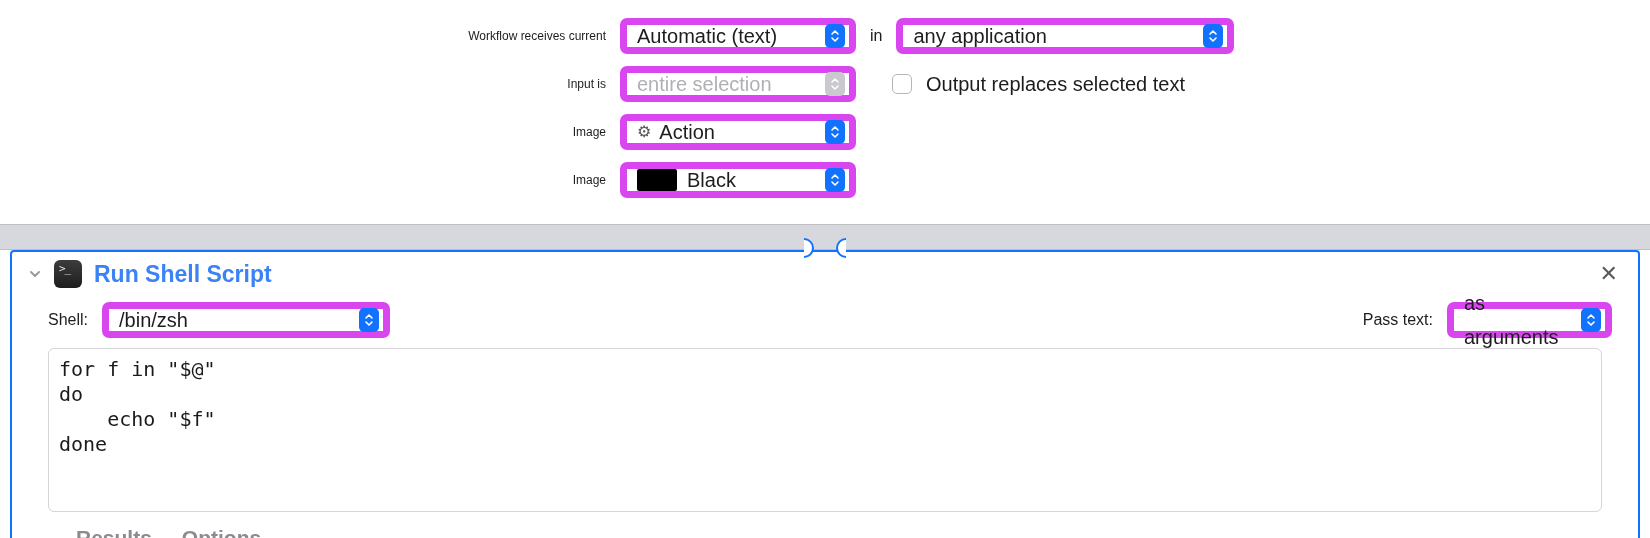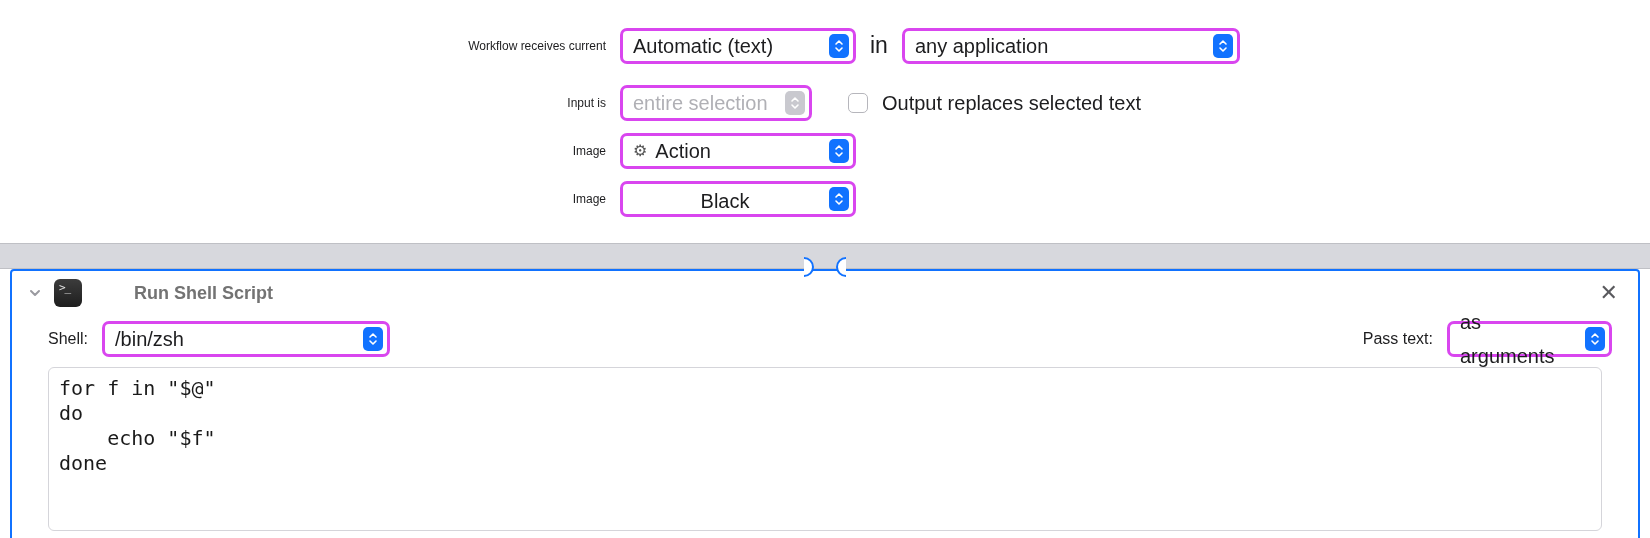--- a/index.html
+++ b/index.html
@@ -28,21 +28,21 @@
     padding-right: 14px;
     font-size: 12px;
   }
 
   
   .select {
     position: relative;
     display: inline-flex;
     align-items: center;
     height: 36px;
-    border: 3px solid #d946ef;
+    border: 7px solid #d946ef;
     border-radius: 7px;
     background: #fff;
     padding: 0 36px 0 10px;
     font-size: 20px;
     line-height: 34px;
     color: #1d1d1f;
     user-select: none;
   }
   .select.disabled { color: #b0b0b5; }
   .select .prefix-icon {
@@ -68,22 +68,22 @@
   .select .stepper svg { display:block; }
 
   .color-swatch {
     width: 40px; height: 22px;
     background: #000;
     margin-right: 10px;
     border-radius: 2px;
   }
 
   .between-in {
-    margin: 14px 14px;
-    font-size: 23px;
+    margin: 8px 14px;
+    font-size: 16px;
   }
 
   .checkbox {
     width: 20px; height: 20px;
     border: 1.5px solid #b6b6bc;
     border-radius: 5px;
     background: #fff;
     margin: 0 14px 0 36px;
     flex: 0 0 auto;
   }
@@ -145,25 +145,24 @@
   .app-icon::before {
     content: ">_";
     position: absolute;
     left: 5px; top: 2px;
     font-size: 11px;
     color: #e6e6e6;
     font-family: Menlo, monospace;
     letter-spacing: -1px;
   }
   .action-title {
-    font-size: 18px;
+    font-size: 23px;
     font-weight: 700;
-    color: #737373;
+    color: #3b82f6;
     flex: 1;
-    margin-left: 40px;
   }
   .close-x {
     font-size: 22px;
     color: #5a5a5e;
     padding: 0 6px;
   }
 
   .action-controls {
     display: flex;
     align-items: center;
@@ -195,23 +194,23 @@
     gap: 30px;
     padding: 14px 0 12px 64px;
     font-size: 21px;
     font-weight: 600;
     color: #8a8a90;
   }
 
   
   .w-receives { width: 236px; }
   .w-app      { width: 338px; }
-  .w-input    { width: 192px; }
+  .w-input    { width: 236px; }
   .w-image    { width: 236px; }
-  .w-color    { width: 236px; flex-direction: column; }
+  .w-color    { width: 236px; }
   .w-shell    { width: 288px; }
   .w-pass     { width: 165px; }
 </style>
 </head>
 <body>
 
 <div class="header">
 
   <div class="row">
     <div class="label-left">Workflow receives current</div>

